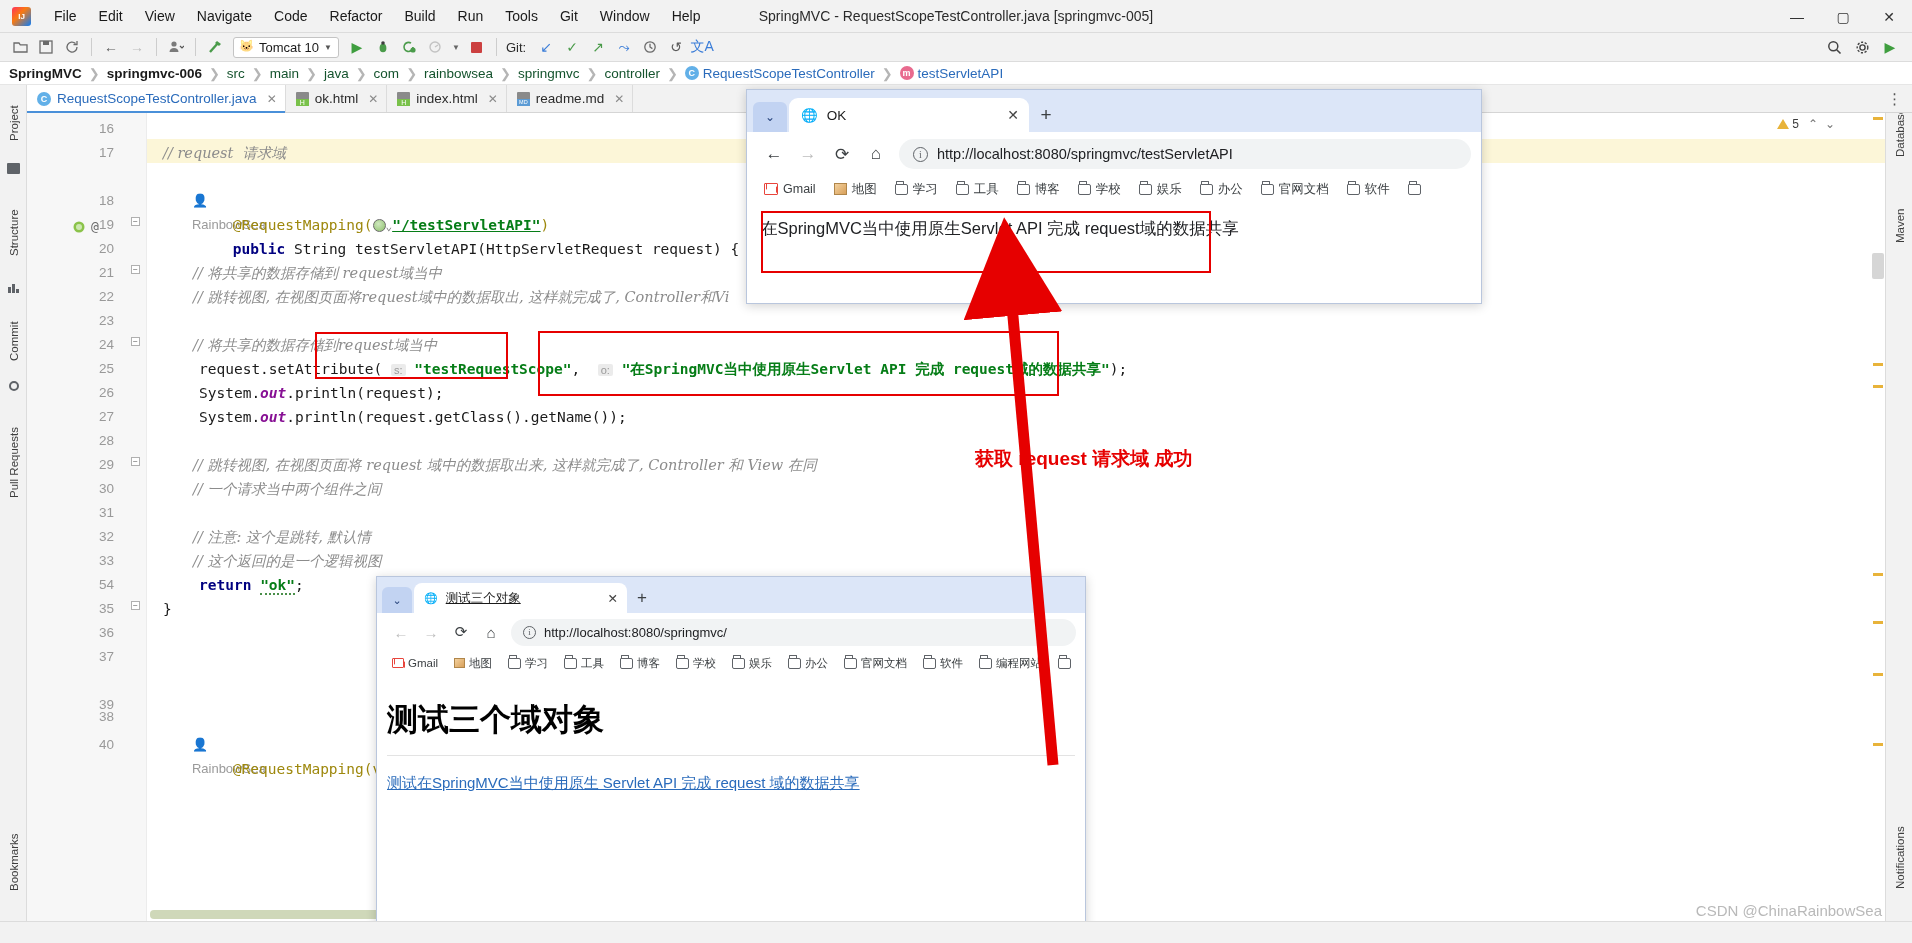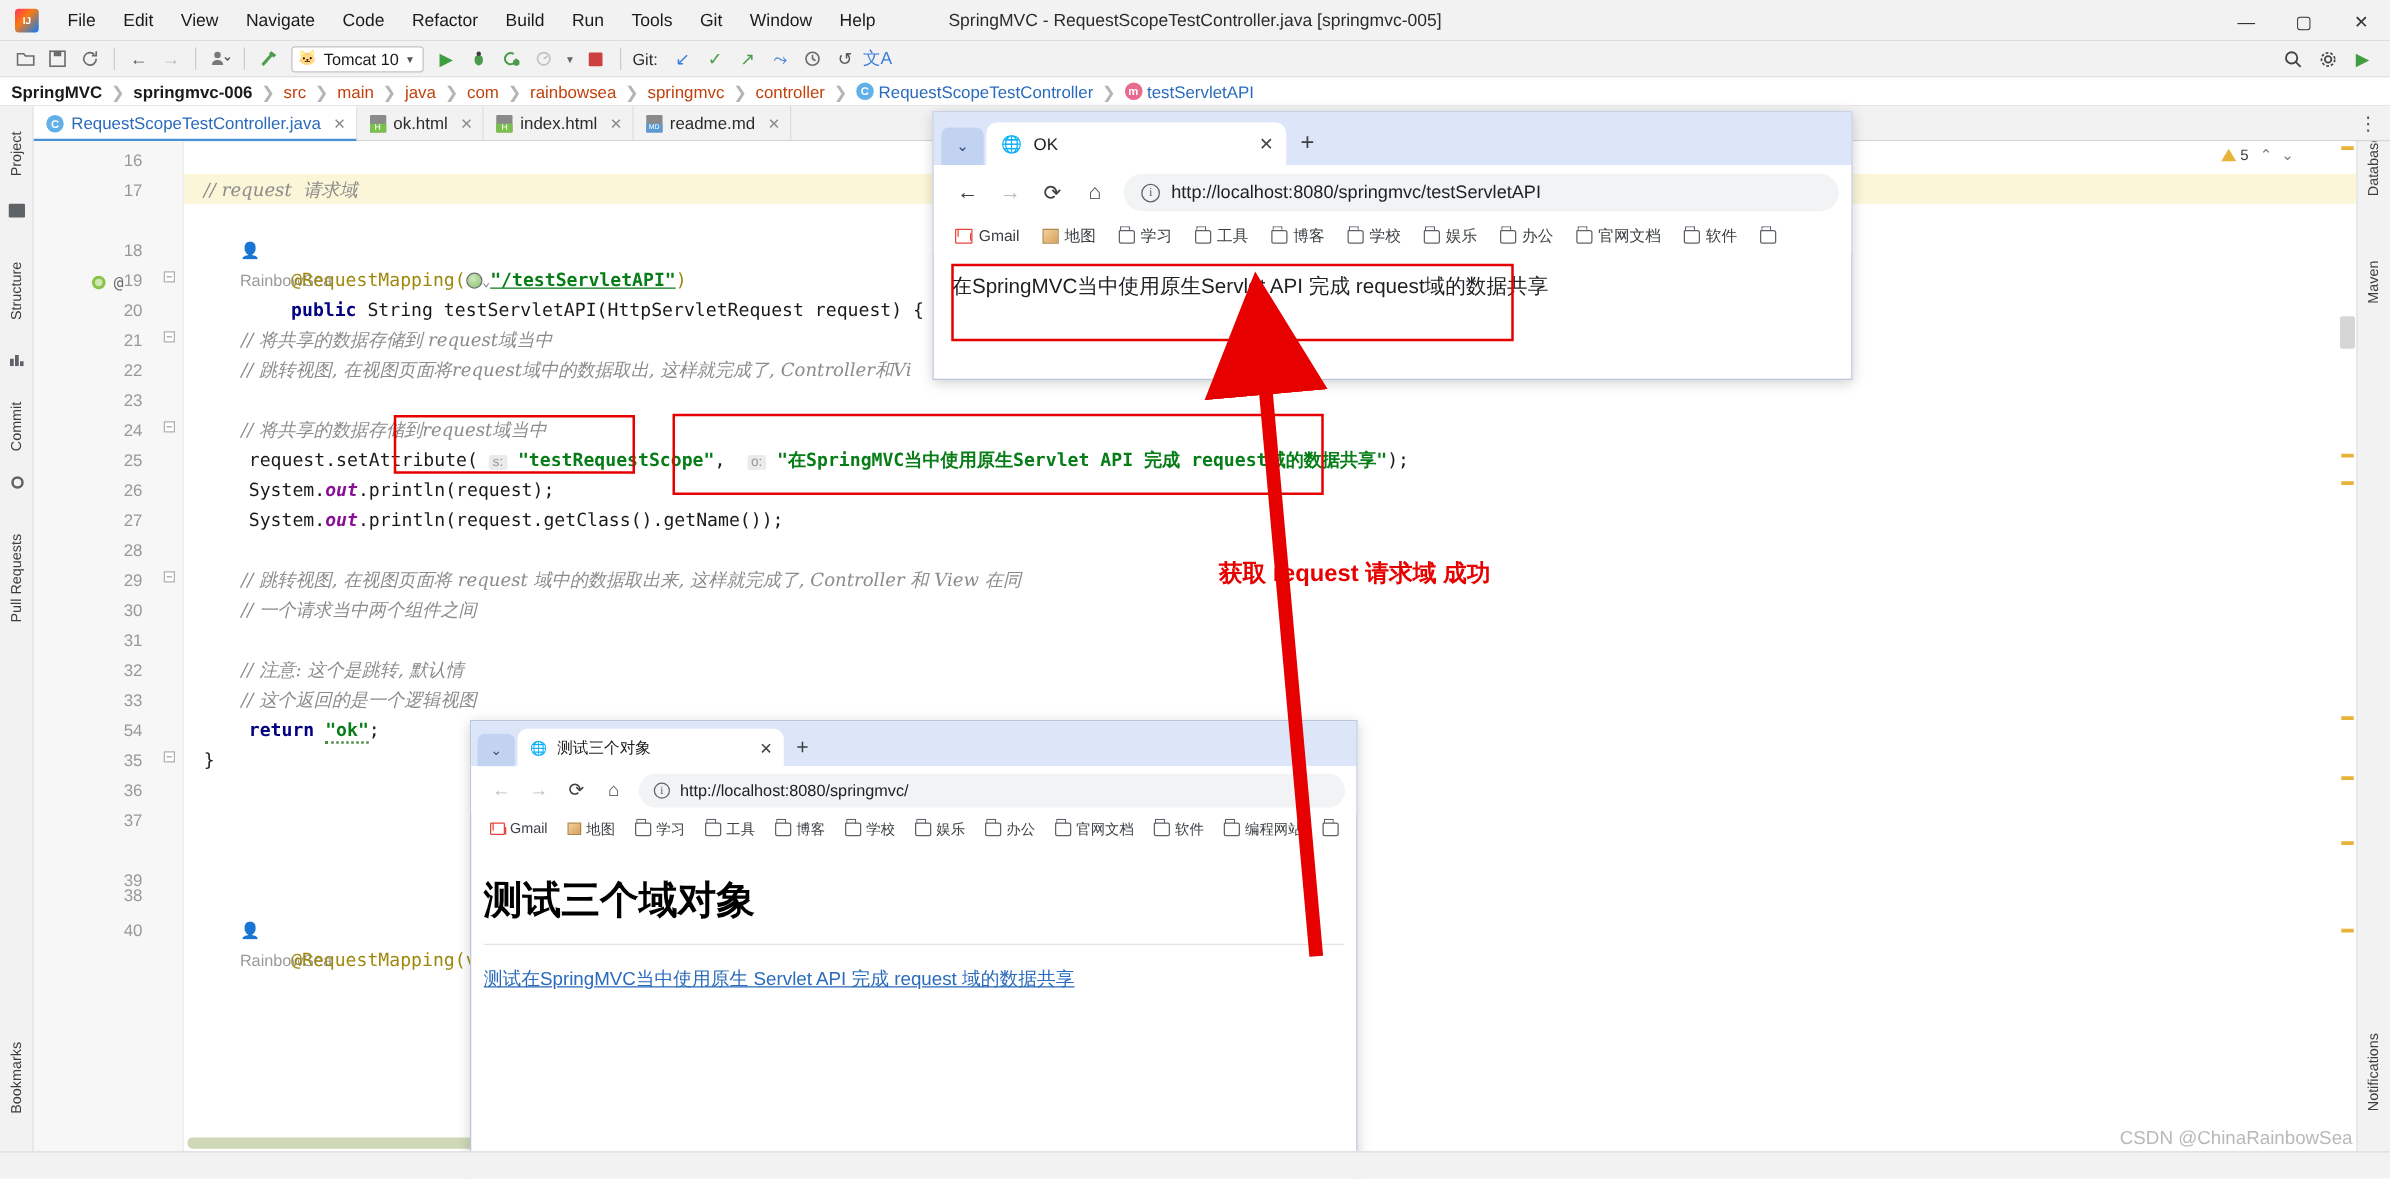--- a/index.html
+++ b/index.html
@@ -70,21 +70,21 @@
   .tb-right { margin-left:auto; display:flex; align-items:center; gap:4px; padding-right:10px;}
 
   
   .breadcrumb {
     position:absolute; top:62px; left:0; width:1912px; height:23px;
     background:#ffffff; display:flex; align-items:center; padding-left:9px;
     font-size:13.5px; border-bottom:1px solid #e6e6e6;
   }
   .bc-sep { color:#b5b5b5; margin:0 7px; font-size:13px; }
   .bc-item.bold { font-weight:bold; color:#1a1a1a; }
-  .bc-item { color:#c2410c; }
+  .bc-item { color:#14532d; }
   .bc-class { color:#2a6bbb; }
   .bc-ic {
     display:inline-flex; align-items:center; justify-content:center;
     width:14px; height:14px; border-radius:50%; font-size:9px; color:#fff;
     margin-right:4px; font-weight:bold;
   }
   .bc-ic.c { background:#62b0e8; }
   .bc-ic.m { background:#e86a8e; }
 
   
@@ -236,21 +236,21 @@
   
   .browser2 {
     position:absolute; left:376px; top:576px; width:710px; height:385px;
     background:#fff; border:1px solid #b9c6dd; box-shadow:0 2px 10px rgba(0,0,0,.18);
   }
   .b2-tabstrip { height:36px; background:#dce6f8; display:flex; align-items:flex-end; padding-left:5px;}
   .b2-listbtn { width:30px;height:26px;background:#c2d3f2;border-radius:6px 6px 0 0;
                 display:flex;align-items:center;justify-content:center;color:#29457d;font-size:11px;}
   .b2-tab { height:30px; min-width:213px; background:#fff; border-radius:8px 8px 0 0;
             display:flex;align-items:center;gap:8px;padding:0 9px 0 10px;font-size:12.5px;margin-left:2px;}
-  .b2-tab .ttl{flex:1;}
+  .b2-tab .ttl{flex:1;text-decoration:underline;}
   .b2-newtab{width:30px;height:30px;display:flex;align-items:center;justify-content:center;font-size:17px;color:#3c4043;}
   .b2-navbar{height:38px;display:flex;align-items:center;padding:0 9px;background:#fff;}
   .b2-navico{width:30px;height:30px;display:flex;align-items:center;justify-content:center;color:#3c4043;font-size:15px;}
   .b2-navico.dim{color:#bcbcbc;}
   .b2-omni{flex:1;height:27px;background:#f1f3f4;border-radius:14px;display:flex;align-items:center;
            gap:8px;padding:0 12px;font-size:13px;color:#202124;margin-left:5px;}
   .b2-bookmarks{height:24px;display:flex;align-items:center;padding:0 7px;font-size:11.5px;color:#3c4043;overflow:hidden;}
   .b2-bm{display:flex;align-items:center;gap:4px;padding:0 8px;white-space:nowrap;}
   .b2-content{padding:18px 10px 0 10px;}
   .b2-h1{font-size:31px;font-weight:bold;color:#000;margin:6px 0 14px 0;}

